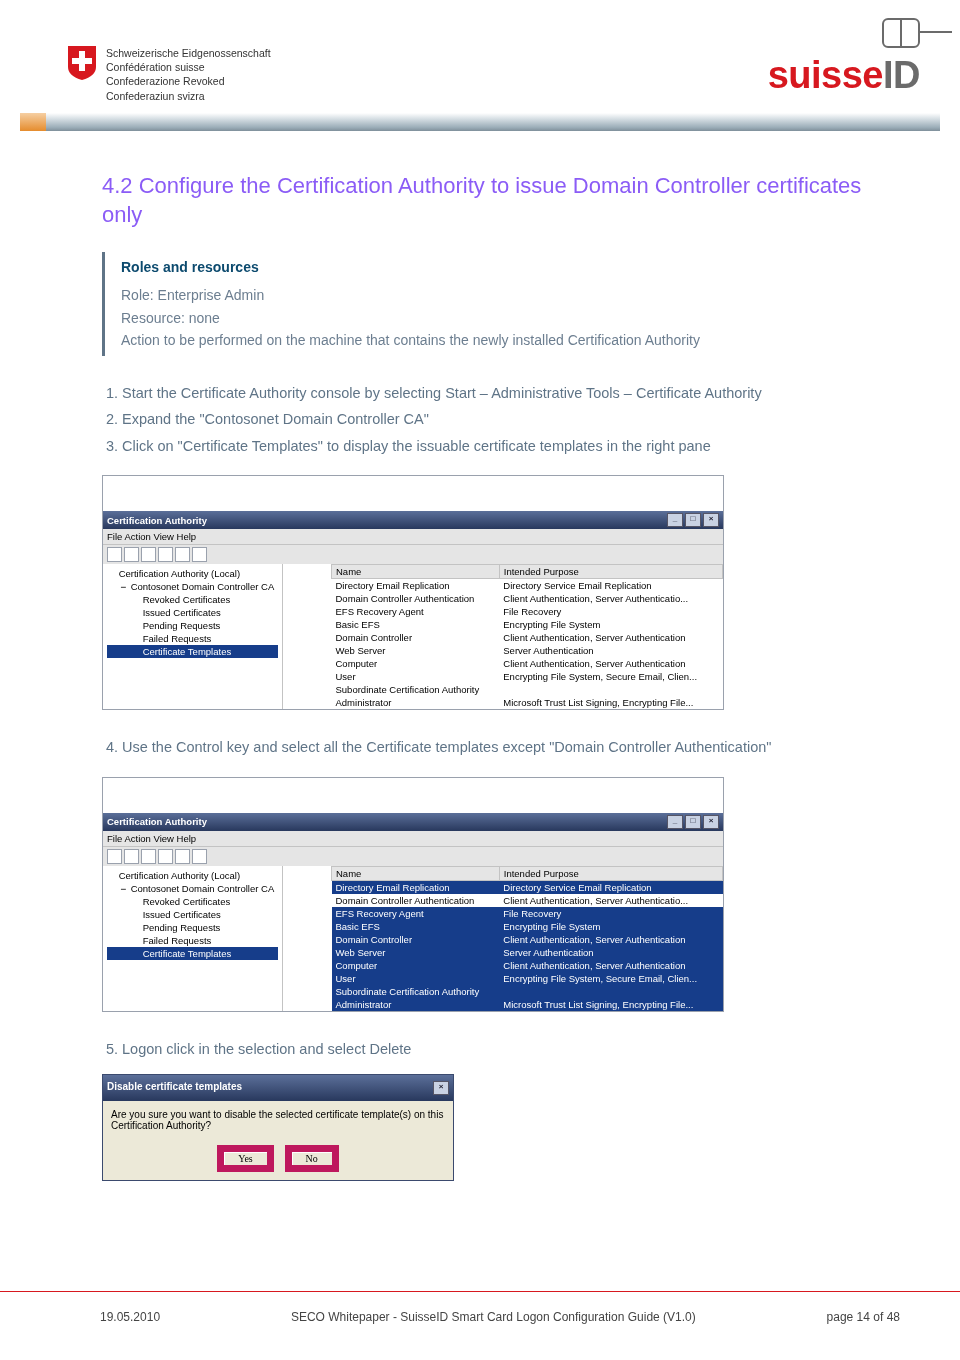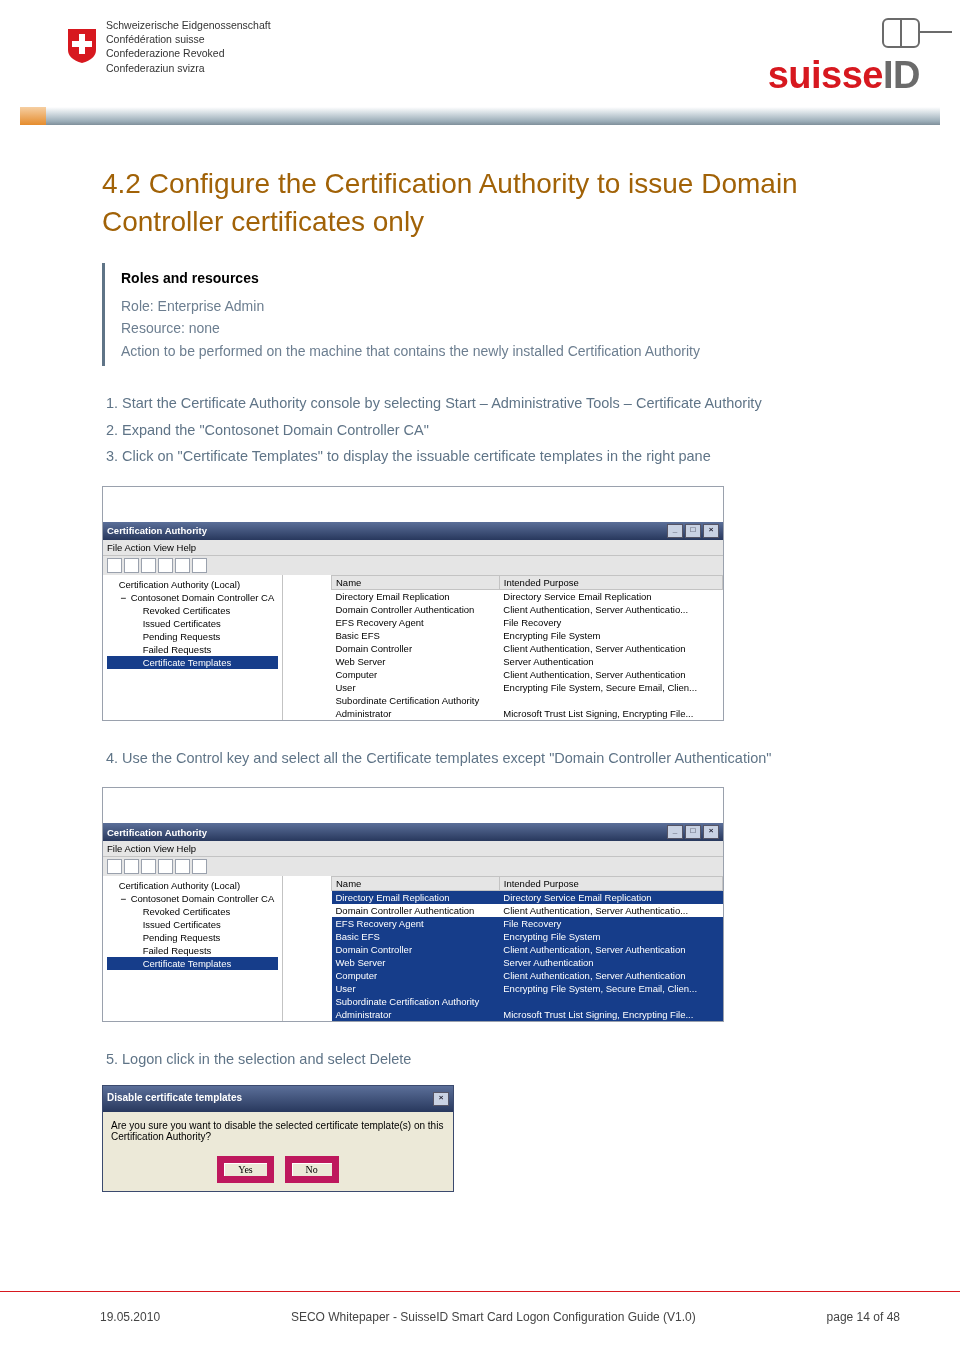--- a/index.html
+++ b/index.html
@@ -1,35 +1,35 @@
 <!DOCTYPE html>
 <html><head>
 <meta charset="utf-8">
 <style>
   body{margin:0;font-family:Arial,Helvetica,sans-serif;background:#f6f6f6;display:flex;justify-content:center;}
   .page{width:960px;height:1360px;background:#fff;position:relative;box-sizing:border-box;overflow:hidden;}
   .header{padding:18px 40px 6px 68px;display:flex;align-items:flex-start;justify-content:space-between;}
-  .swiss-block{display:flex;align-items:center;}
+  .swiss-block{display:flex;align-items:flex-start;margin-top:28px;}
   .swiss-shield{width:28px;height:34px;position:relative;margin-right:10px;}
   .shield-svg{width:100%;height:100%;}
   .swiss-text{font-size:10.5px;line-height:1.35;color:#333;}
   .logo-wrap{text-align:right;}
   .suisseid{font-size:38px;font-weight:bold;letter-spacing:-0.5px;}
   .suisseid .red{color:#d7181f;}
   .suisseid .gray{color:#6b6b6b;}
   .chip-icon{width:34px;height:26px;border:2px solid #6b6b6b;border-radius:6px;display:inline-block;margin-bottom:2px;position:relative;}
   .chip-icon:before,.chip-icon:after{content:"";position:absolute;background:#6b6b6b;}
   .chip-icon:before{width:2px;height:100%;left:16px;}
   .chip-icon:after{width:100%;height:2px;top:11px;}
   .bar{height:18px;background:linear-gradient(#fff,#d9e1e6 30%,#9badb8 80%,#7f8f9a);margin:4px 20px 0 20px;position:relative;}
   .bar .orange{position:absolute;left:0;top:0;bottom:0;width:26px;background:linear-gradient(#f6cfa2,#e58c2d);}
   .content{padding:40px 84px 0 102px;}
-  h2{font-size:28px;font-weight:normal;color:#a16207;margin:0 0 22px 0;line-height:1.35;}
+  h2{font-size:22px;font-weight:normal;color:#8b5cf6;margin:0 0 22px 0;line-height:1.35;}
   .callout{border-left:3px solid #5f7487;padding:4px 0 4px 16px;margin:0 0 26px 0;font-size:14px;color:#6c7e90;line-height:1.6;}
-  .callout .title{color:#000000;font-weight:bold;margin-bottom:6px;font-size:14px;}
+  .callout .title{color:#0c4a6e;font-weight:bold;margin-bottom:6px;font-size:14px;}
   ol.steps{padding-left:20px;margin:0;font-size:14.5px;color:#5f7487;line-height:1.55;}
   ol.steps li{margin-bottom:4px;}
   
   .win{border:1px solid #9aa1ad;margin:18px 0 26px 0;font-family:Tahoma,Arial,sans-serif;font-size:9.5px;color:#000;background:#fff;width:620px;}
   .win .titlebar{background:linear-gradient(#5b6f99,#28385d);color:#fff;padding:2px 4px;display:flex;justify-content:space-between;align-items:center;font-weight:bold;margin-top:35px;}
   .winbtns{display:flex;gap:2px;}
   .winbtn{width:14px;height:12px;background:#c9d2e3;border:1px solid #556;font-size:8px;line-height:10px;text-align:center;color:#223;}
   .menubar{background:#e5e5e5;padding:2px 4px;font-size:9.5px;}
   .toolbar{background:#e5e5e5;padding:2px 4px;border-top:1px solid #c3c3c3;}
   .tbicon{display:inline-block;width:13px;height:13px;border:1px solid #9aa1ad;background:#fff;margin-right:2px;vertical-align:middle;}

